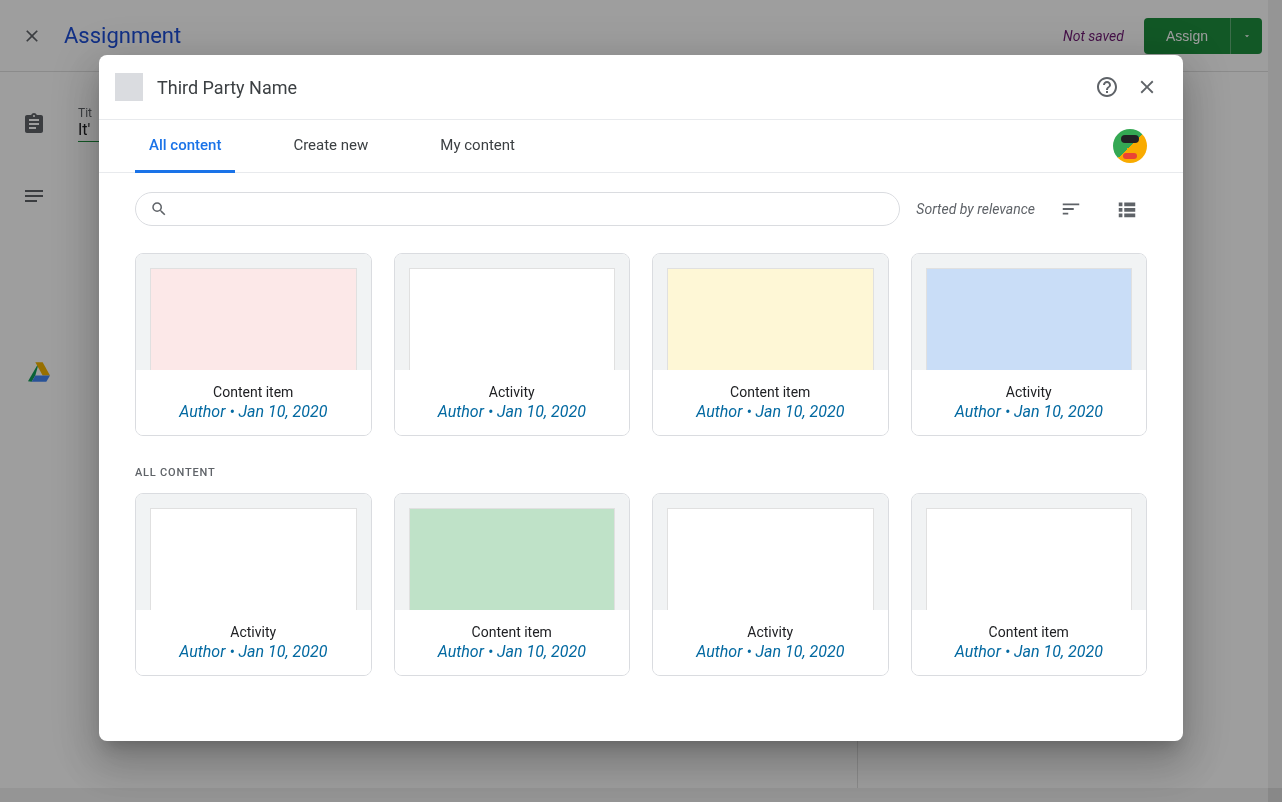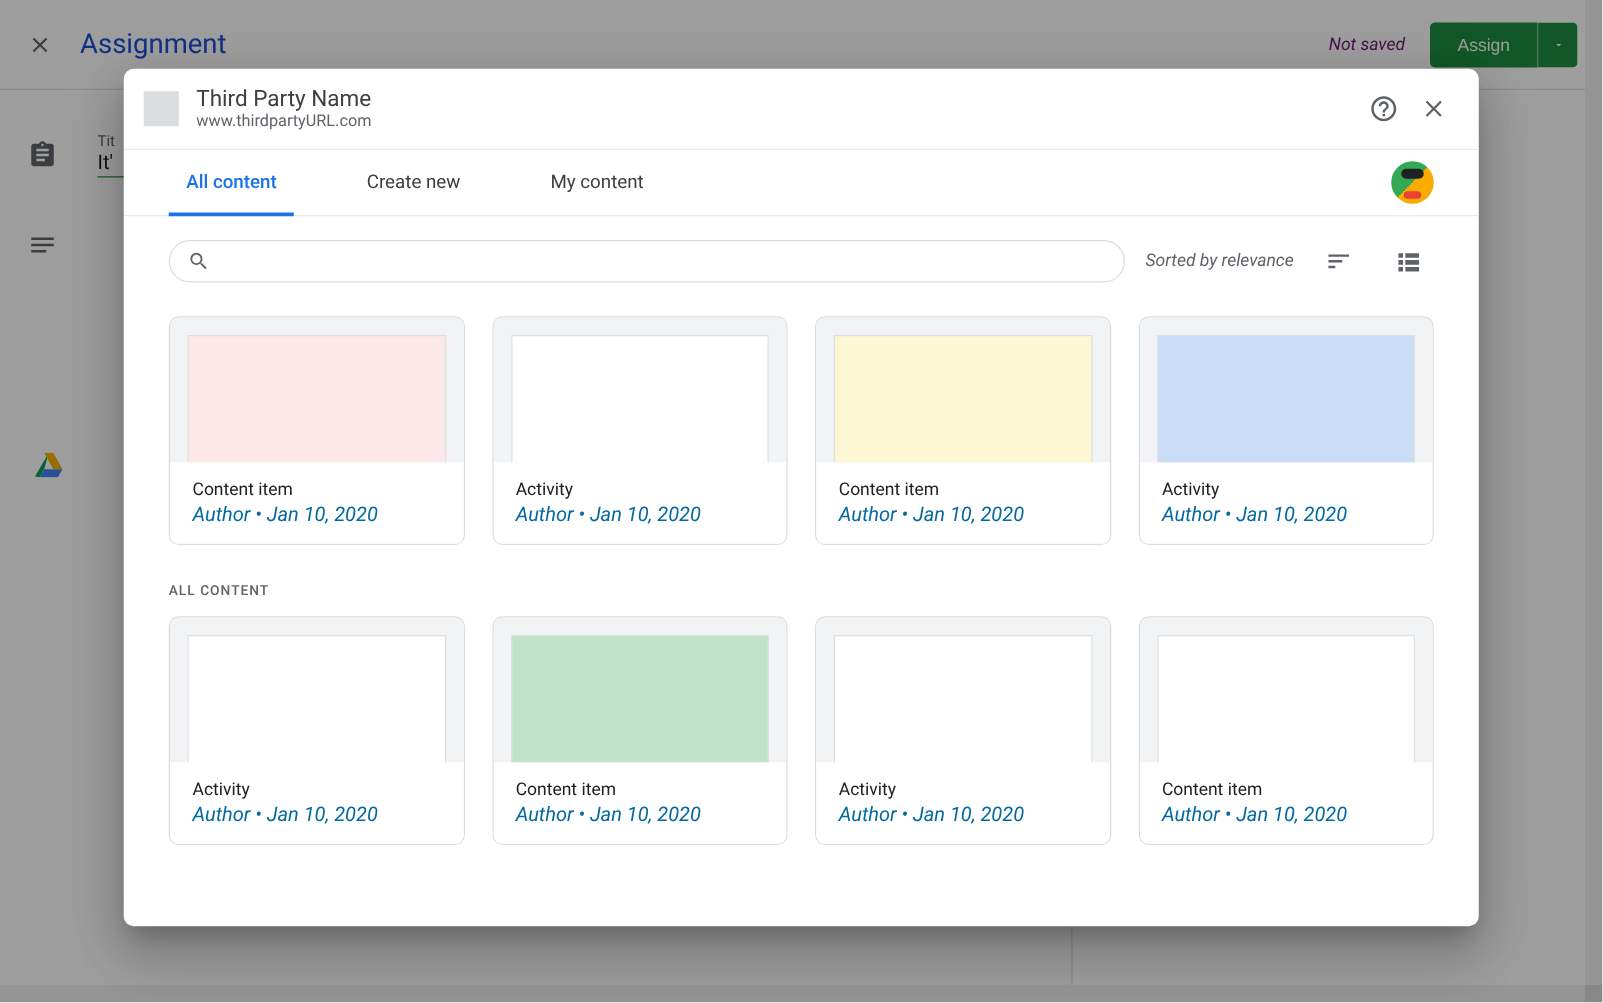--- a/index.html
+++ b/index.html
@@ -287,20 +287,21 @@
       grid-template-columns: repeat(4, 1fr);
       gap: 22px;
       margin-bottom: 30px;
     }
     .card {
       border: 1px solid #dadce0;
       border-radius: 8px;
       overflow: hidden;
       cursor: pointer;
       background: #fff;
+      text-align: center;
     }
     .card-thumb {
       height: 116px;
       padding: 14px 14px 0 14px;
       background: #f1f3f4;
     }
     .thumb-inner {
       width: 100%;
       height: 100%;
       background: #fff;
@@ -396,21 +397,20 @@
 <div class="body-scrollbar-h"></div>
 <div class="body-scrollbar-corner"></div>
 
 <div class="overlay"></div>
 
 <div class="modal">
   <div class="modal-header">
     <div class="modal-logo"></div>
     <div class="modal-title">
       <div class="modal-title-main">Third Party Name</div>
-      <div class="modal-title-sub">www.thirdpartyURL.com</div>
     </div>
     <div class="modal-help">
       <svg width="24" height="24" viewBox="0 0 24 24">
           <path fill="currentColor" d="M11 18h2v-2h-2v2zm1-16C6.48 2 2 6.48 2 12s4.48 10 10 10 10-4.48 10-10S17.52 2 12 2zm0 18c-4.41 0-8-3.59-8-8s3.59-8 8-8 8 3.59 8 8-3.59 8-8 8zm0-14c-2.21 0-4 1.79-4 4h2c0-1.1.9-2 2-2s2 .9 2 2c0 2-3 1.75-3 5h2c0-2.25 3-2.5 3-5 0-2.21-1.79-4-4-4z"></path>
         </svg>
     </div>
     <div class="modal-close">
       <svg width="22" height="22" viewBox="0 0 24 24">
           <path fill="currentColor" d="M19 6.41 17.59 5 12 10.59 6.41 5 5 6.41 10.59 12 5 17.59 6.41 19 12 13.41 17.59 19 19 17.59 13.41 12z"></path>
         </svg>

